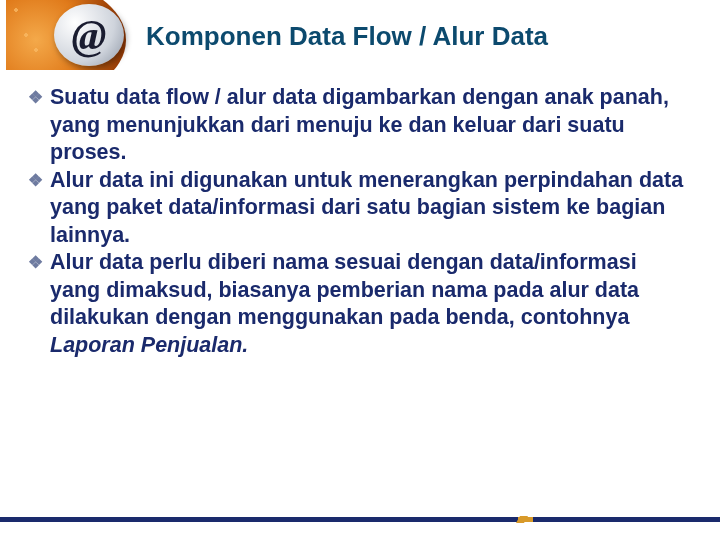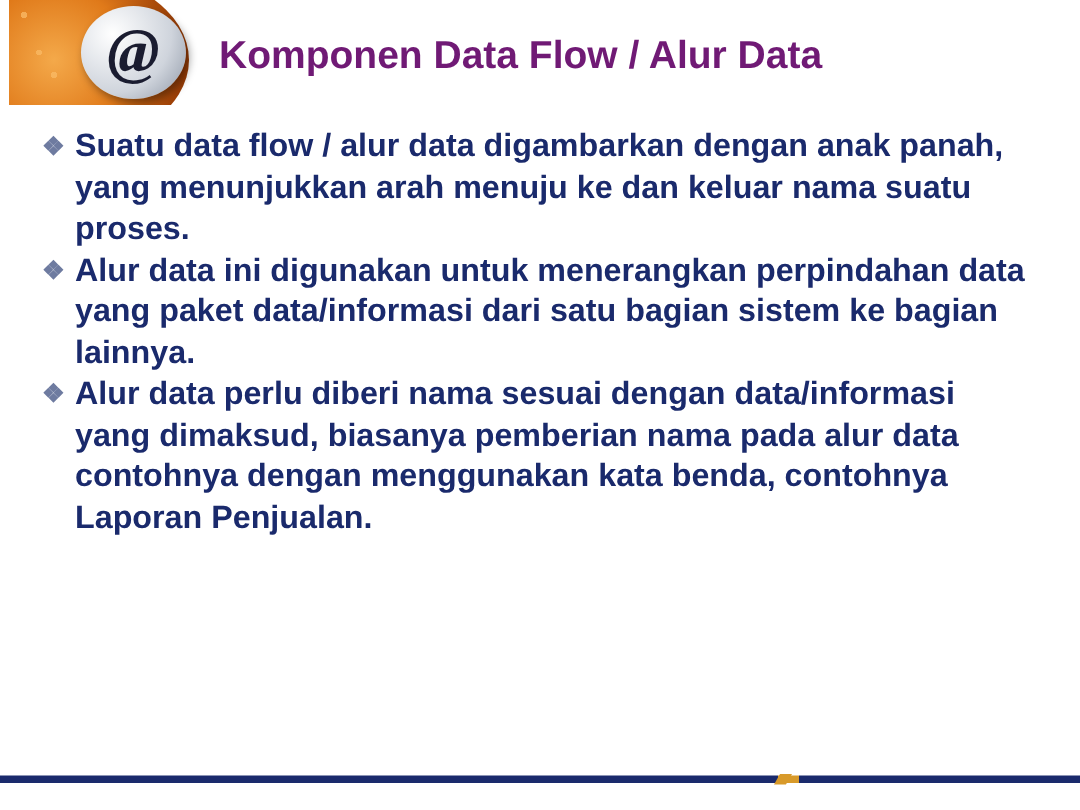--- a/index.html
+++ b/index.html
@@ -60,21 +60,21 @@
     left: 0;
     top: 0;
     width: 100%;
     height: 100%;
     background-image:
       radial-gradient(circle at 10px 10px, rgba(255,200,120,0.6) 2px, transparent 2px),
       radial-gradient(circle at 30px 50px, rgba(255,200,120,0.5) 2px, transparent 2px),
       radial-gradient(circle at 20px 35px, rgba(255,200,120,0.5) 2px, transparent 2px);
   }
   .title {
-    color: #701a75;
+    color: #0c4a6e;
     font-weight: bold;
     font-size: 26px;
     line-height: 1.15;
     padding-left: 10px;
     padding-top: 4px;
   }
   .content {
     padding: 14px 28px 0 28px;
     color: #1a2a6c;
     font-size: 21.5px;
@@ -88,20 +88,21 @@
   }
   .bullet-icon {
     position: absolute;
     left: 0;
     top: 5px;
     color: #6e7ba0;
     font-size: 17px;
     line-height: 1;
   }
   .ital {
+    font-style: italic;
   }
   .footer-line {
     position: absolute;
     left: 0;
     bottom: 18px;
     width: 100%;
     height: 5px;
     background: linear-gradient(to right,
       #1a2a6c 0%, #1a2a6c 72%,
       #d89a2a 72%, #d89a2a 74%,
@@ -129,28 +130,28 @@
       <span>@</span>
     </div>
   </div>
   <div class="title">Komponen Data Flow / Alur Data</div>
 </div>
 
 <div class="content">
 
   <div class="bullet-item">
     <span class="bullet-icon">❖</span>
-    <span>Suatu data flow / alur data digambarkan dengan anak panah, yang menunjukkan arah menuju ke dan keluar nama suatu proses.</span>
+    <span>Suatu data flow / alur data digambarkan dengan anak panah, yang menunjukkan dari menuju ke dan keluar dari suatu proses.</span>
   </div>
 
   <div class="bullet-item">
     <span class="bullet-icon">❖</span>
     <span>Alur data ini digunakan untuk menerangkan perpindahan data yang paket data/informasi dari satu bagian sistem ke bagian lainnya.</span>
   </div>
 
   <div class="bullet-item">
     <span class="bullet-icon">❖</span>
-    <span>Alur data perlu diberi nama sesuai dengan data/informasi yang dimaksud, biasanya pemberian nama pada alur data contohnya dengan menggunakan kata benda, contohnya </span><span class="ital">Laporan Penjualan.</span><span></span>
+    <span>Alur data perlu diberi nama sesuai dengan data/informasi yang dimaksud, biasanya pemberian nama pada alur data dilakukan dengan menggunakan pada benda, contohnya </span><span class="ital">Laporan Penjualan.</span><span></span>
   </div>
 
 </div>
 
 <div class="footer-line"></div>
 
 </body></html>

